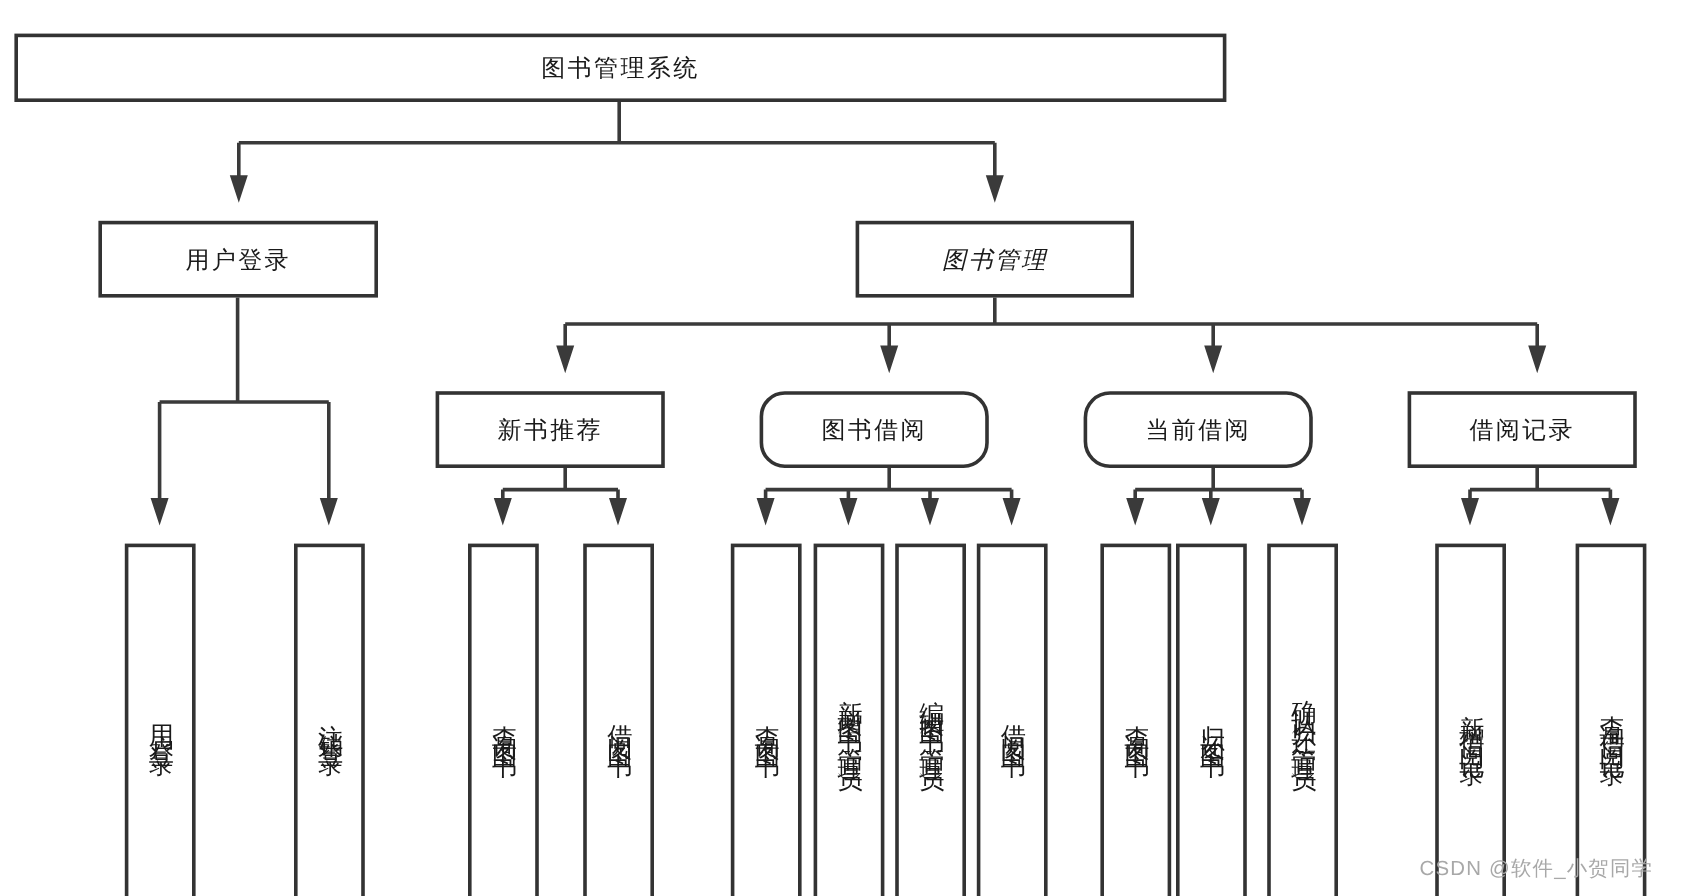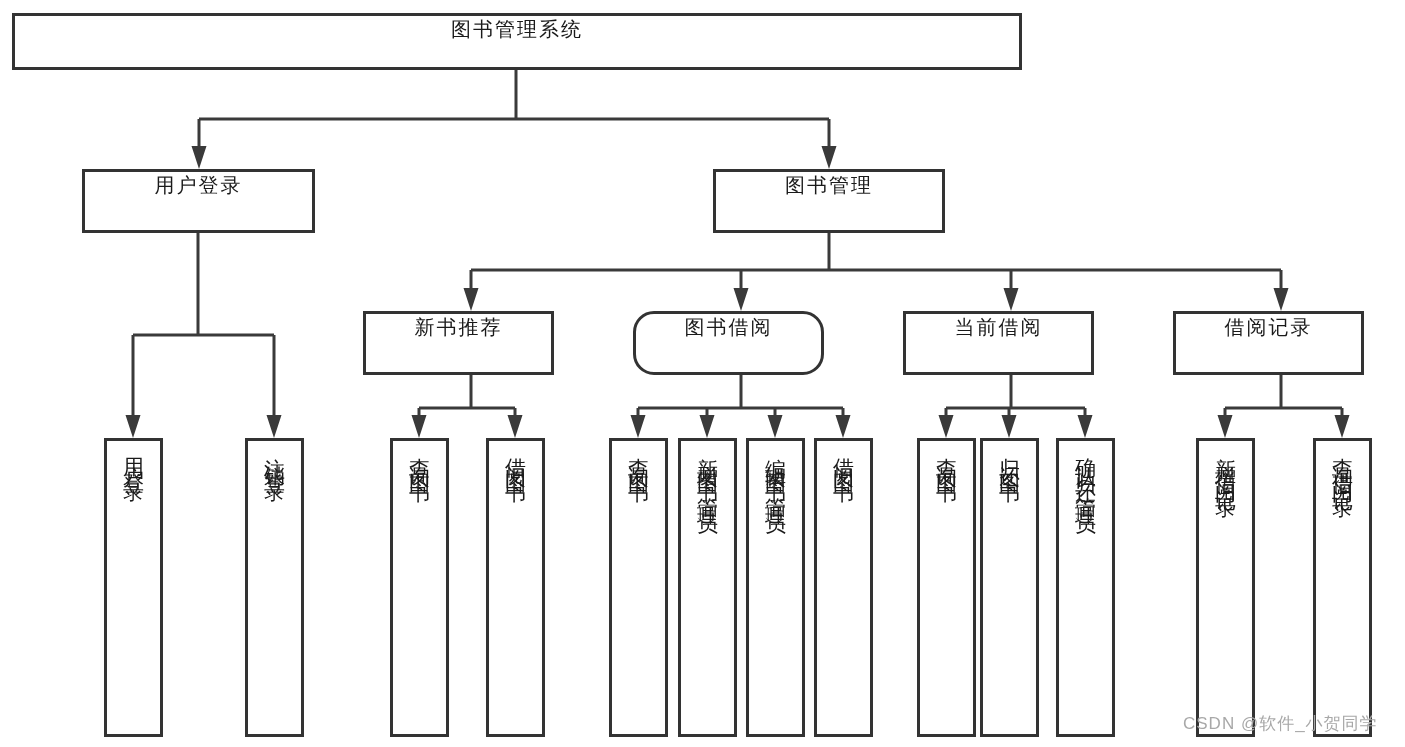--- a/index.html
+++ b/index.html
@@ -9,42 +9,43 @@
     background:var(--background,#fff);
     font-family:"Liberation Sans", sans-serif;
     overflow:hidden;
   }
   .connectors { position:absolute; left:0; top:0; width:1405px; height:747px; }
   .node {
     position:absolute;
     box-sizing:border-box;
     border:3px solid var(--box-border,#333);
     background:#ffffff;
-    display:flex; align-items:flex-start; justify-content:center;
+    display:flex; align-items:center; justify-content:center;
     color:var(--text,#1a1a1a);
+    margin-top:15px;
   }
   .node .label { font-weight:500; white-space:nowrap; }
   .h .label { font-size:20px; letter-spacing:2px; }
   .v .label {
     writing-mode:vertical-rl;
     text-orientation:mixed;
     font-size:21px;
     letter-spacing:8px;
     white-space:normal;
   }
   
   .n-root  { left:12px;  top:13px;  width:1010px; height:57px; }
   
   .n-l2a   { left:82px;  top:169px; width:233px;  height:64px; }
-  .n-l2b   { left:713px; top:169px; width:232px;  height:64px; }
+  .n-l2b   { left:713px; top:169px; width:232px;  height:64px;font-style:italic; }
   
   .l3      { top:311px; width:191px; height:64px; }
   .n-l3a   { left:363px; }
   .n-l3b   { left:633px;border-radius:21px; }
-  .n-l3c   { left:903px; }
+  .n-l3c   { left:903px;border-radius:22px; }
   .n-l3d   { left:1173px; }
   
   .v       { top:438px; width:59px; height:299px; }
   .n-u1 { left:104px; }  .n-u2 { left:245px; }
   .n-r1 { left:390px; }  .n-r2 { left:486px; }
   .n-b1 { left:609px; }  .n-b2 { left:678px; } .n-b3 { left:746px; } .n-b4 { left:814px; }
   .n-c1 { left:917px; }  .n-c2 { left:980px; } .n-c3 { left:1056px; }
   .n-d1 { left:1196px; } .n-d2 { left:1313px; }
   .watermark {
     position:absolute; left:1183px; top:712px;

